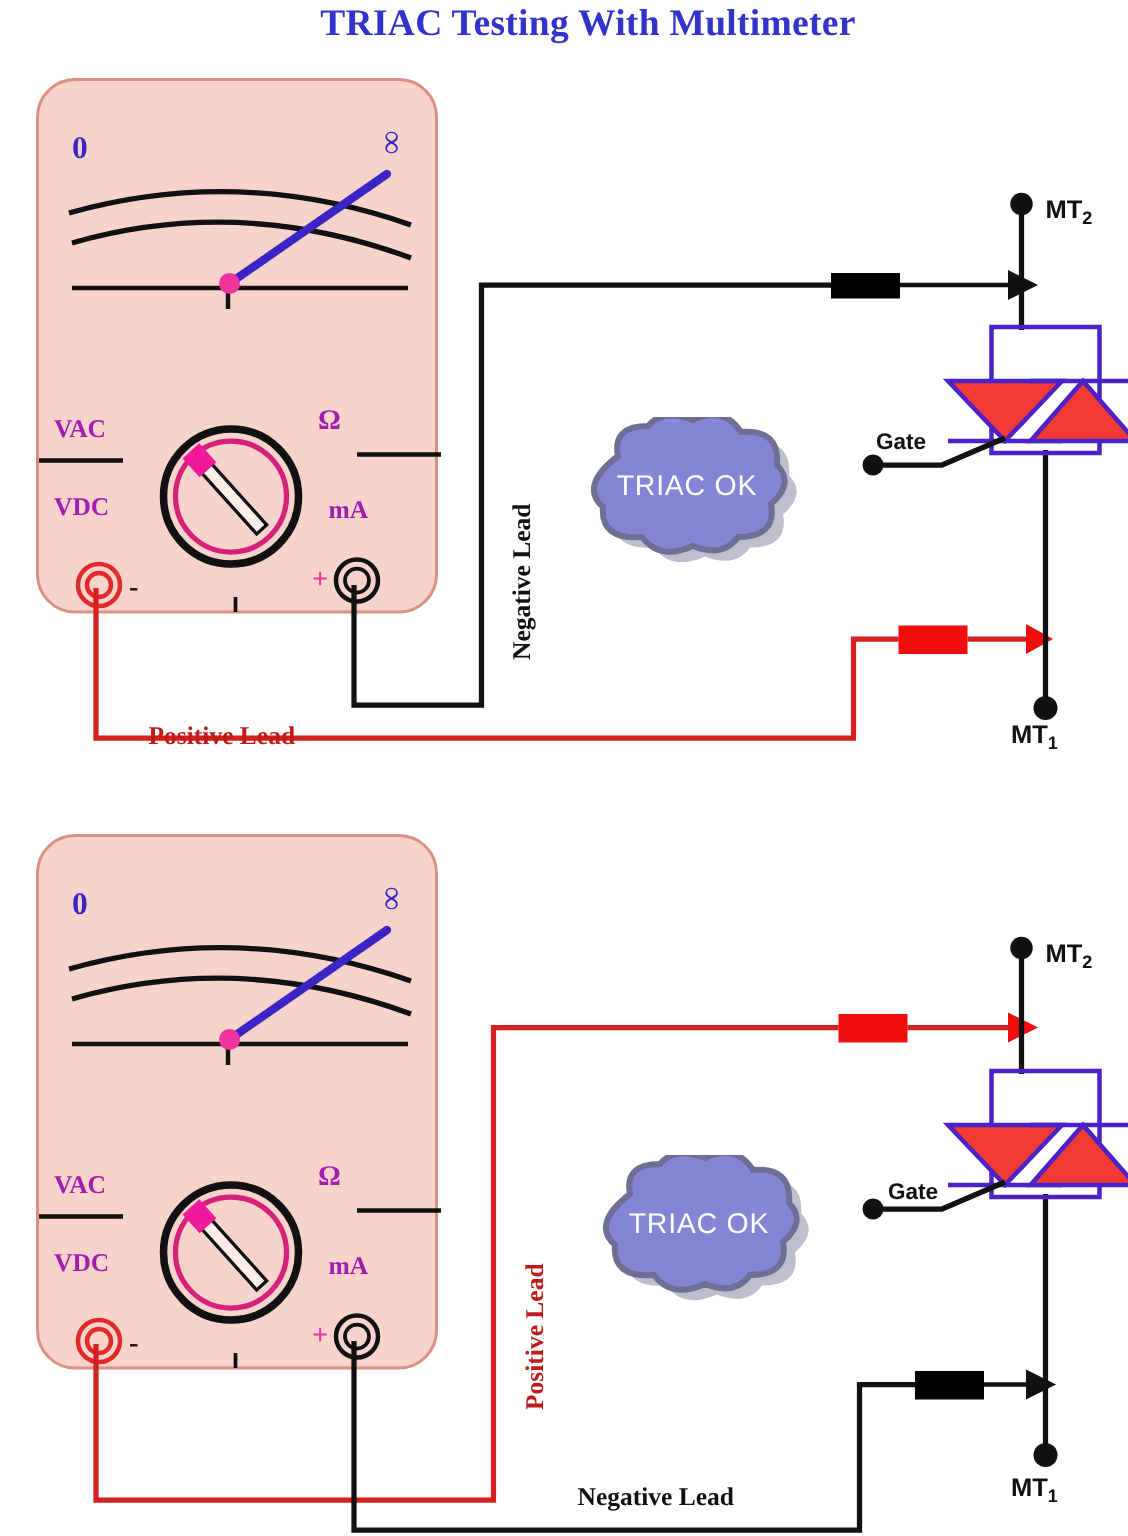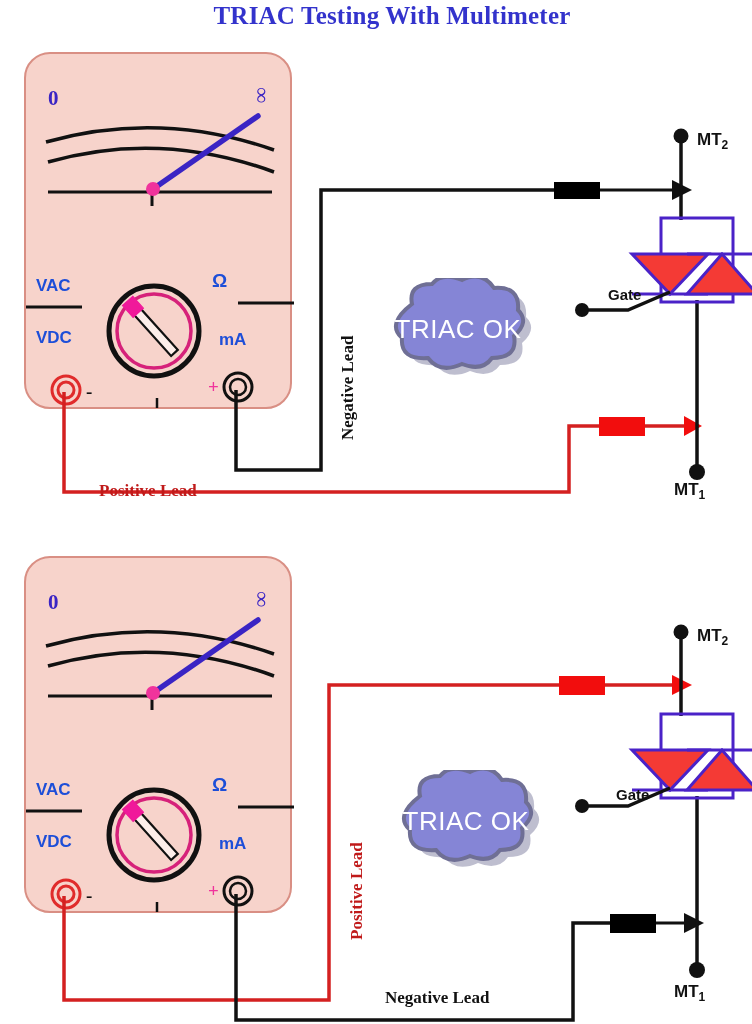--- a/index.html
+++ b/index.html
@@ -47,24 +47,24 @@
     position: absolute;
     font-family: "Liberation Serif", serif;
     font-weight: bold;
     color: #3a24c4;
   }
   .meter-zero { left: 22px; top: 32px; font-size: 21px; }
   .meter-inf  { right: 20px; top: 28px; font-size: 22px;
                 transform: rotate(90deg); transform-origin: 50% 50%; }
   .meter-lbl {
     position: absolute;
-    font-family: Liberation Sans, sans-serif;
+    font-family: Liberation Serif, serif;
     font-weight: bold;
     font-size: 17px;
-    color: #1d4ed8;
+    color: #a21caf;
   }
   .lbl-vac  { left: 10px; top: 222px; }
   .lbl-vdc  { left: 10px; top: 274px; }
   .lbl-ohm  { left: 186px; top: 216px; font-size: 19px; }
   .lbl-ma   { left: 193px; top: 276px; }
   .meter-svg { position: absolute; left: 0; top: 0; }
   .jack-sign {
     position: absolute;
     font-family: "Liberation Serif", serif;
     font-weight: bold;
@@ -89,41 +89,40 @@
   }
   
   .cloud-wrap { position: absolute; }
   .cloud-text {
     position: absolute;
     left: 0; top: 0;
     width: 100%;
     text-align: center;
     color: #ffffff;
     font-family: "Liberation Sans", sans-serif;
-    font-size: 26px;
+    font-size: 19px;
     letter-spacing: 0.5px;
   }
   
   .term-label {
     position: absolute;
     font-family: "Liberation Sans", sans-serif;
     font-weight: bold;
     font-size: 17px;
     color: #111111;
     white-space: nowrap;
     text-align: center;
   }
   .term-label sub { font-size: 12px; }
   .gate-label {
     position: absolute;
     font-family: "Liberation Sans", sans-serif;
     font-weight: bold;
     font-size: 15px;
     color: #111111;
-    margin-left: 24px;
   }
 </style>
 </head>
 <body>
 
 <div id="stage">
 
   <div class="page-title">TRIAC Testing With Multimeter</div>
 
   <div>

